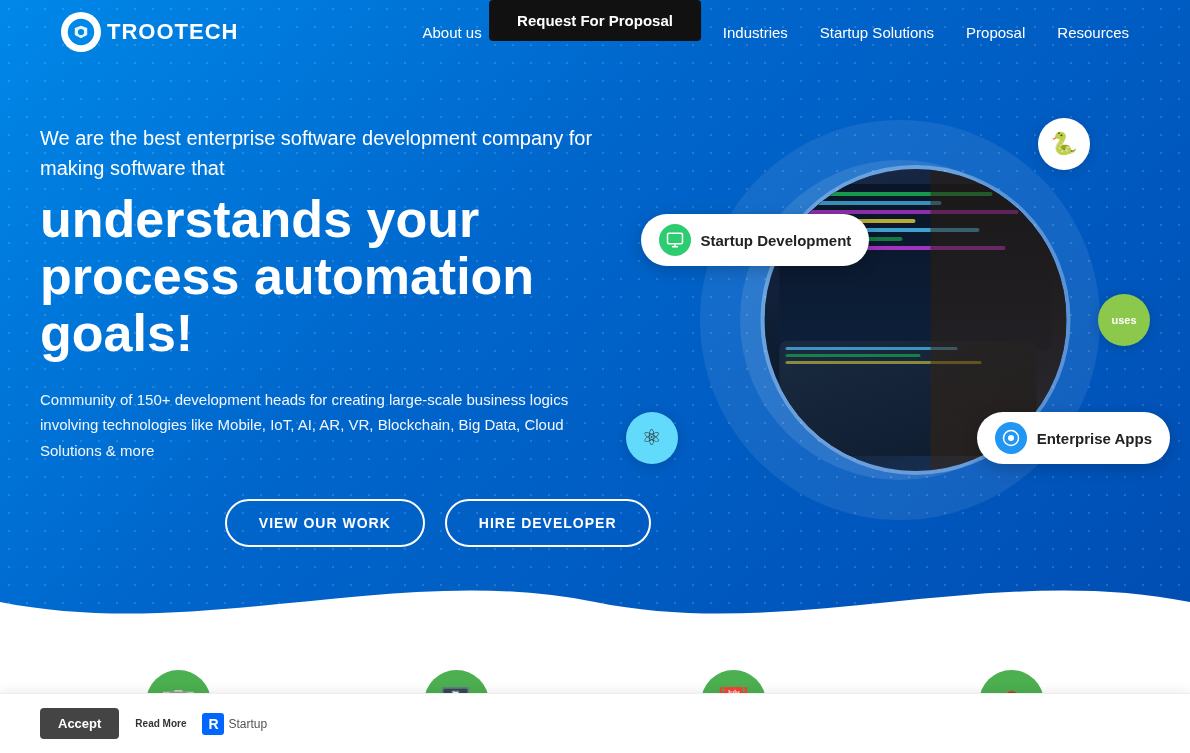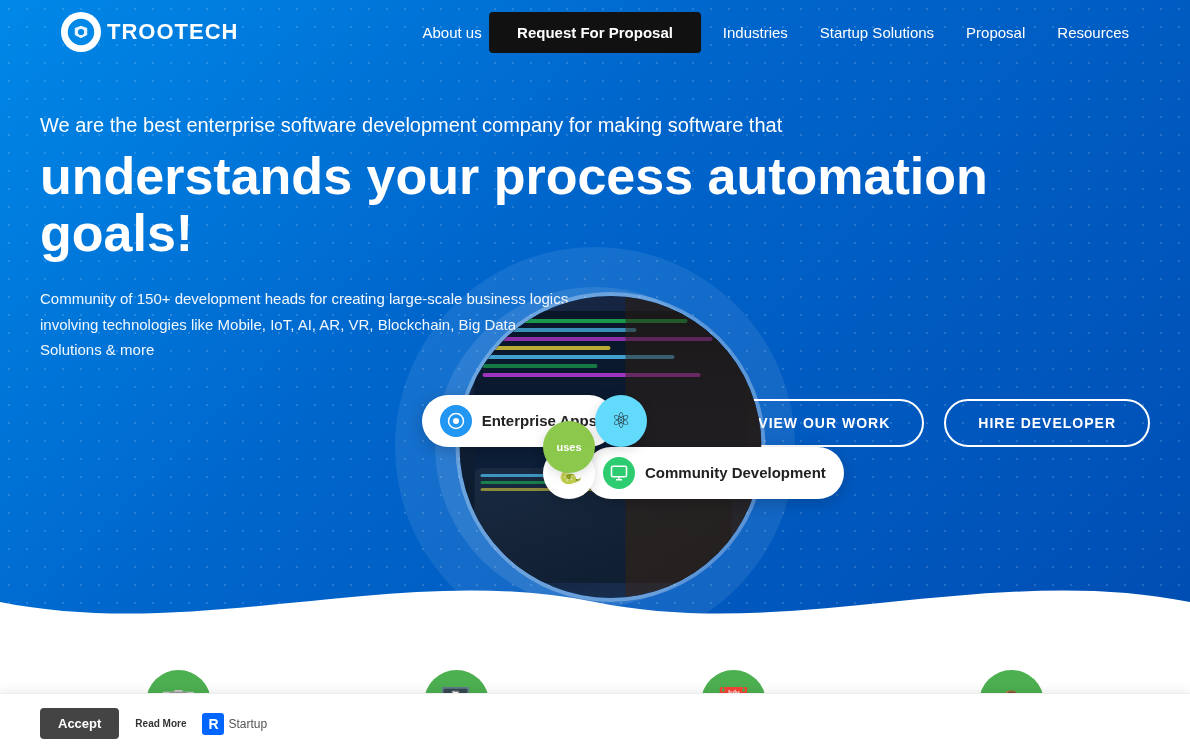--- a/index.html
+++ b/index.html
@@ -78,21 +78,20 @@
     }
 
     .hero-content {
       position: relative;
       z-index: 2;
       display: flex;
       align-items: center;
       padding: 0 40px;
       max-width: 1190px;
       margin: 0 auto;
-      flex-direction: column;
     }
 
     .hero-left {
       flex: 0 0 55%;
       color: white;
       padding-top: 30px;
     }
 
     .hero-subtitle {
       font-size: 20px;
@@ -321,21 +320,21 @@
       font-size: 14px;
       width: 22px; height: 22px;
       display: flex; align-items: center; justify-content: center;
       border-radius: 3px;
     }
 
     .rfp-wrapper {
       position: absolute;
       top: 0; left: 50%; transform: translateX(-50%);
       z-index: 20;
-      padding-top: 12px;
+      padding-top: 0;
     }
   </style>
 </head>
 <body>
 
 <div class="rfp-wrapper">
   <button class="rfp-btn">Request For Proposal</button>
 </div>
 
 <header class="header">
@@ -407,21 +406,21 @@
       </div>
 
       <div class="badge badge-software">
         <div class="badge-icon badge-icon-green">
           <svg width="18" height="18" viewBox="0 0 24 24" fill="white">
             <rect x="2" y="3" width="20" height="14" rx="2" fill="none" stroke="white" stroke-width="2"></rect>
             <line x1="8" y1="21" x2="16" y2="21" stroke="white" stroke-width="2"></line>
             <line x1="12" y1="17" x2="12" y2="21" stroke="white" stroke-width="2"></line>
           </svg>
         </div>
-        <span>Community Development</span>
+        <span>Startup Development</span>
       </div>
 
       <div class="badge badge-enterprise">
         <div class="badge-icon badge-icon-blue">
           <svg width="18" height="18" viewBox="0 0 24 24" fill="white">
             <circle cx="12" cy="12" r="10" fill="none" stroke="white" stroke-width="2"></circle>
             <circle cx="12" cy="12" r="4" fill="white"></circle>
           </svg>
         </div>
         <span>Enterprise Apps</span>

